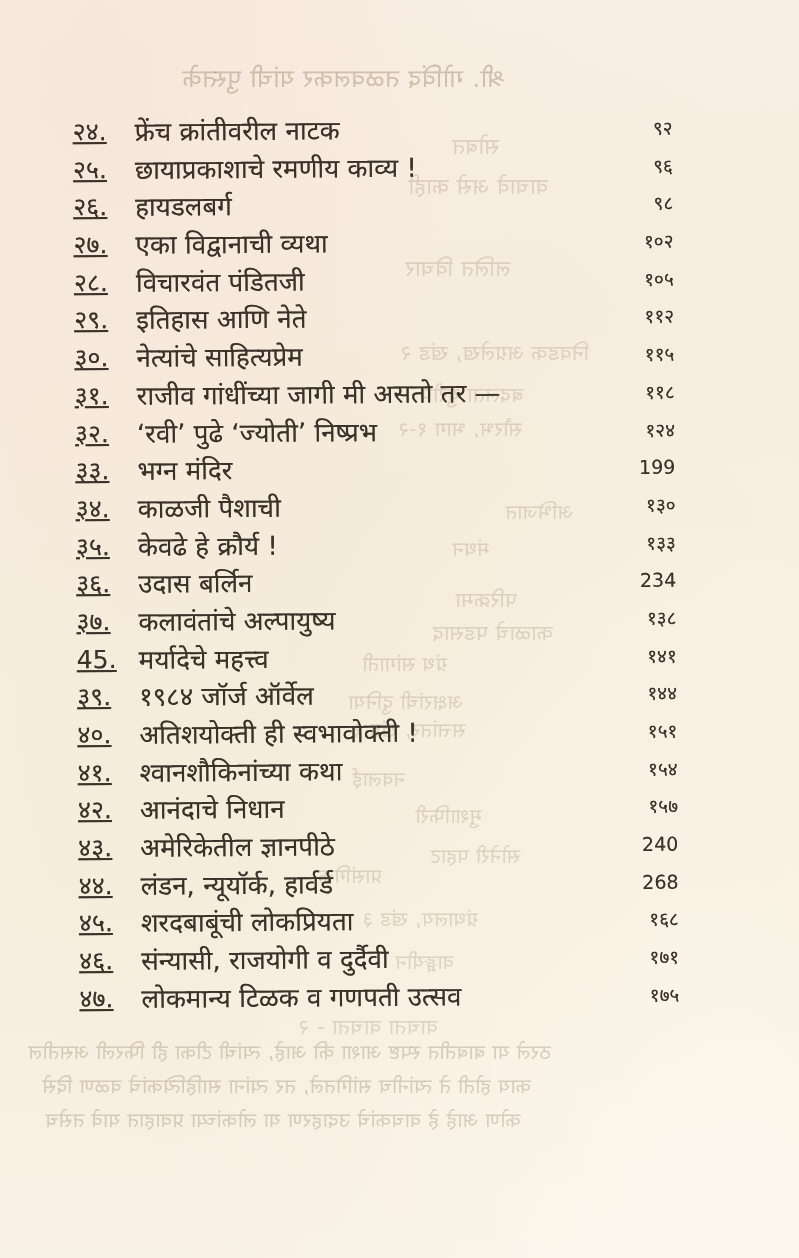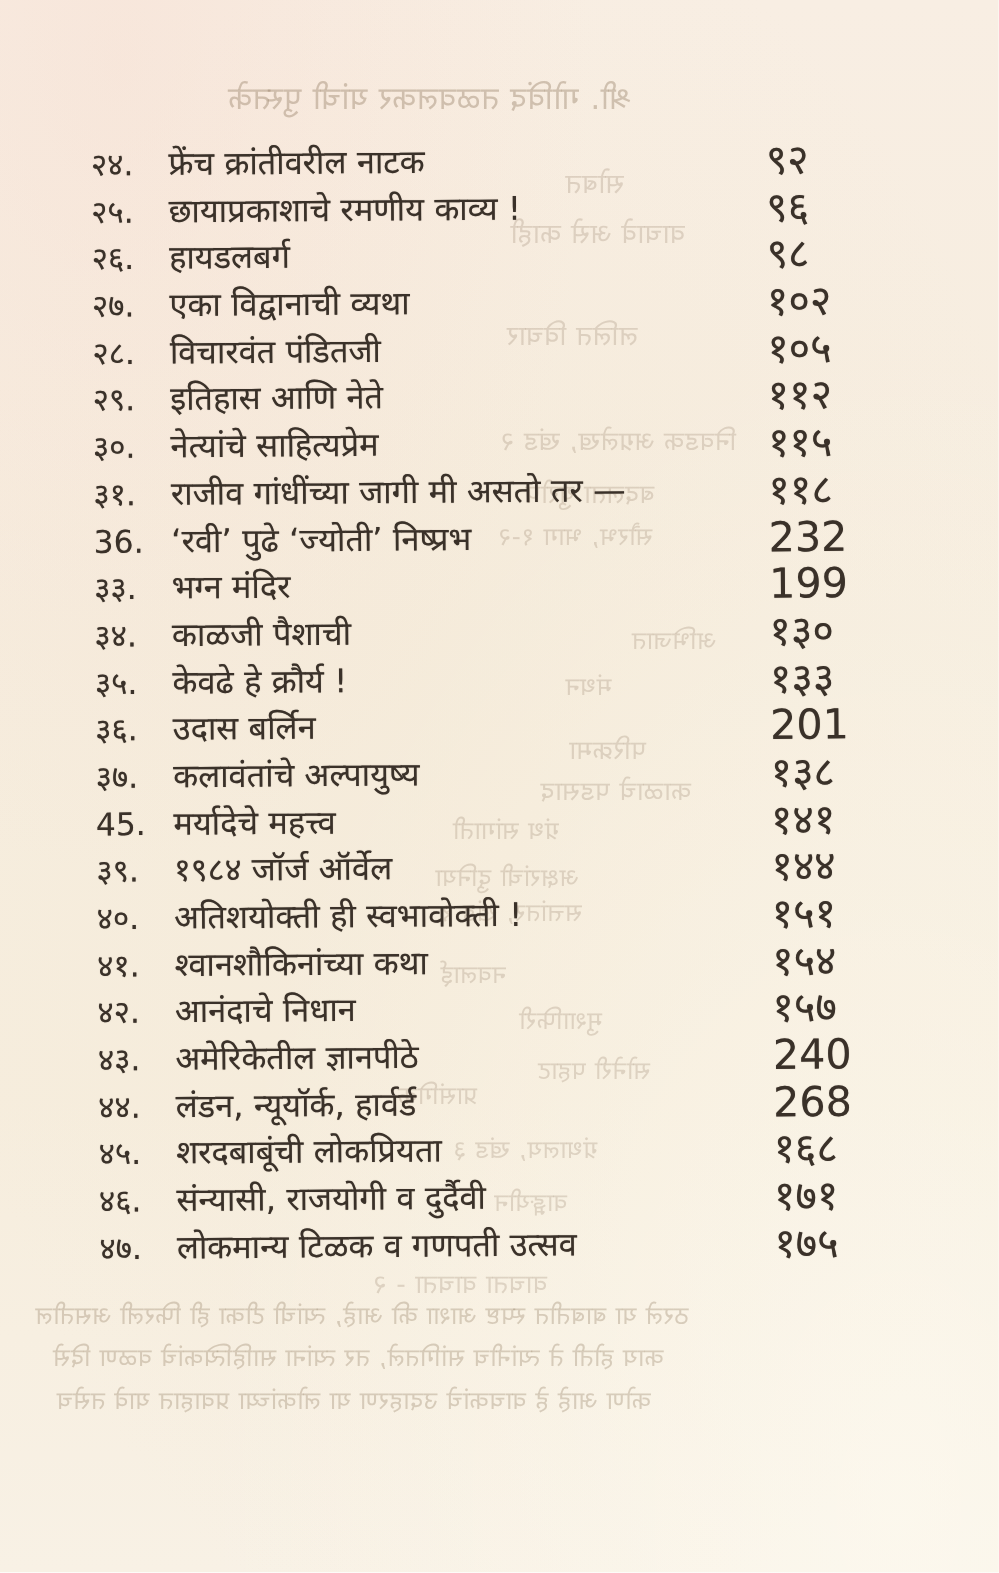--- a/index.html
+++ b/index.html
@@ -30,23 +30,23 @@
   .toc-wrap{
     position:absolute;left:75px;top:113px;width:600px;
     transform:rotate(-0.45deg);transform-origin:50% 35%;
   }
   ol.toc{list-style:none;margin:0;padding:0;}
   ol.toc li{
     display:flex;align-items:flex-start;height:37.7px;
     color:#3a3129;font-size:26px;line-height:34px;
     text-shadow:0 0 0.6px rgba(58,49,41,0.55);
   }
-  .no{width:62px;flex:0 0 62px;font-size:25px;}
+  .no{width:62px;flex:0 0 62px;font-size:25px;text-decoration:underline;}
   .title{flex:1 1 auto;white-space:nowrap;overflow:visible;}
-  .pg{width:60px;flex:0 0 60px;text-align:left;font-size:33px;}
+  .pg{width:60px;flex:0 0 60px;text-align:right;font-size:19px;}
 </style>
 </head>
 <body>
 
 <div class="page">
   <div id="bleed-layer">
       <div class="mirror bleed-header" style="left: 182px; top: 60px; font-size: 25px;">श्री. गोविंद तळवलकर यांची पुस्तके</div>
       <div class="mirror light" style="left: 452px; top: 130px; font-size: 22px;">सोबत</div>
       <div class="mirror light" style="left: 408px; top: 170px; font-size: 22px;">वाचावे असे काही</div>
       <div class="mirror light" style="left: 405px; top: 252px; font-size: 22px;">ललित विचार</div>
@@ -107,43 +107,43 @@
           <span class="no">३०.</span>
           <span class="title">नेत्यांचे साहित्यप्रेम</span>
           <span class="pg">११५</span>
         </li>
         <li>
           <span class="no">३१.</span>
           <span class="title">राजीव गांधींच्या जागी मी असतो तर —</span>
           <span class="pg">११८</span>
         </li>
         <li>
-          <span class="no">36.</span>
+          <span class="no">३२.</span>
           <span class="title">‘रवी’ पुढे ‘ज्योती’ निष्प्रभ</span>
-          <span class="pg">232</span>
+          <span class="pg">१२४</span>
         </li>
         <li>
           <span class="no">३३.</span>
           <span class="title">भग्न मंदिर</span>
           <span class="pg">199</span>
         </li>
         <li>
           <span class="no">३४.</span>
           <span class="title">काळजी पैशाची</span>
           <span class="pg">१३०</span>
         </li>
         <li>
           <span class="no">३५.</span>
           <span class="title">केवढे हे क्रौर्य !</span>
           <span class="pg">१३३</span>
         </li>
         <li>
           <span class="no">३६.</span>
           <span class="title">उदास बर्लिन</span>
-          <span class="pg">201</span>
+          <span class="pg">234</span>
         </li>
         <li>
           <span class="no">३७.</span>
           <span class="title">कलावंतांचे अल्पायुष्य</span>
           <span class="pg">१३८</span>
         </li>
         <li>
           <span class="no">45.</span>
           <span class="title">मर्यादेचे महत्त्व</span>
           <span class="pg">१४१</span>

